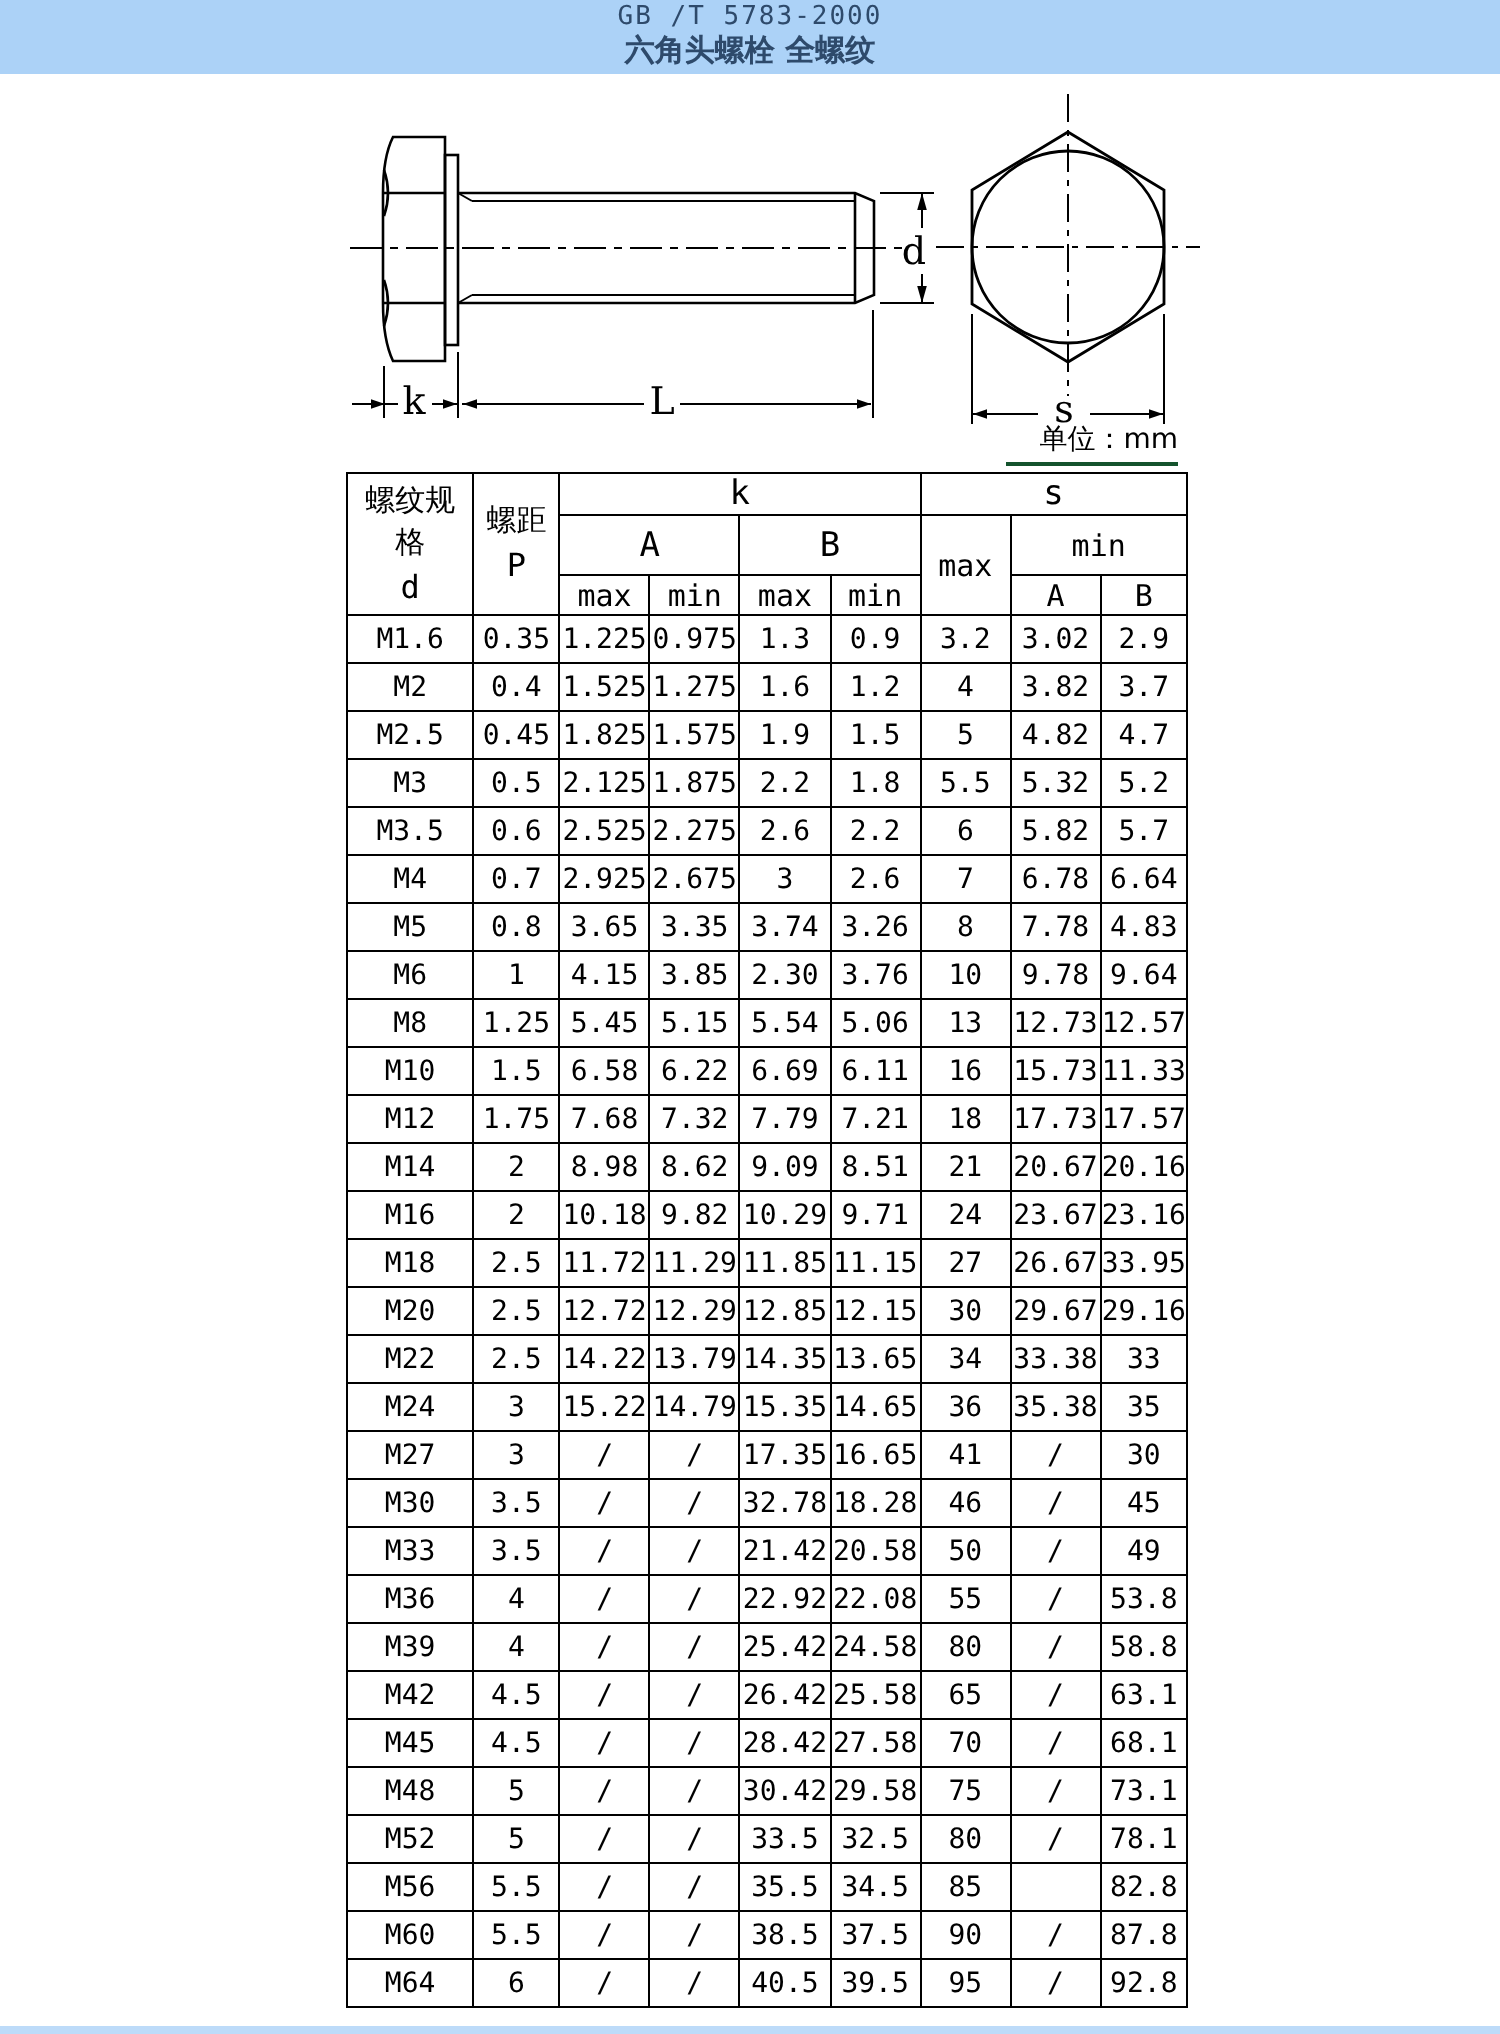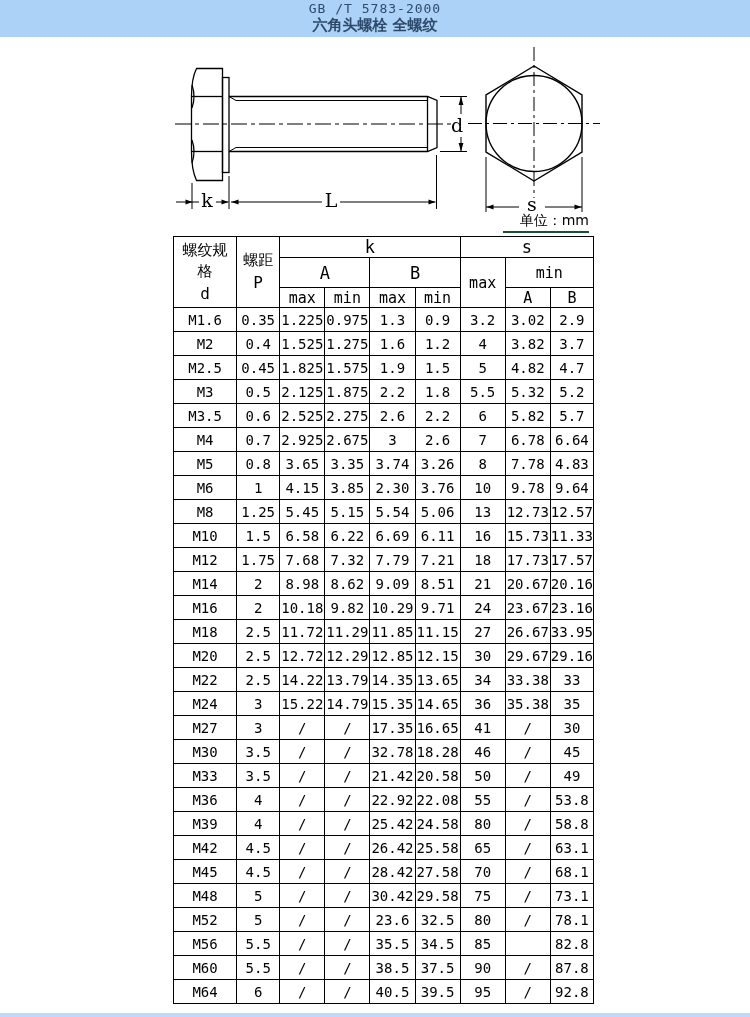--- a/index.html
+++ b/index.html
@@ -442,21 +442,21 @@
           <td>29.58</td>
           <td>75</td>
           <td>/</td>
           <td>73.1</td>
         </tr>
         <tr>
           <td>M52</td>
           <td>5</td>
           <td>/</td>
           <td>/</td>
-          <td>23.6</td>
+          <td>33.5</td>
           <td>32.5</td>
           <td>80</td>
           <td>/</td>
           <td>78.1</td>
         </tr>
         <tr>
           <td>M56</td>
           <td>5.5</td>
           <td>/</td>
           <td>/</td>

